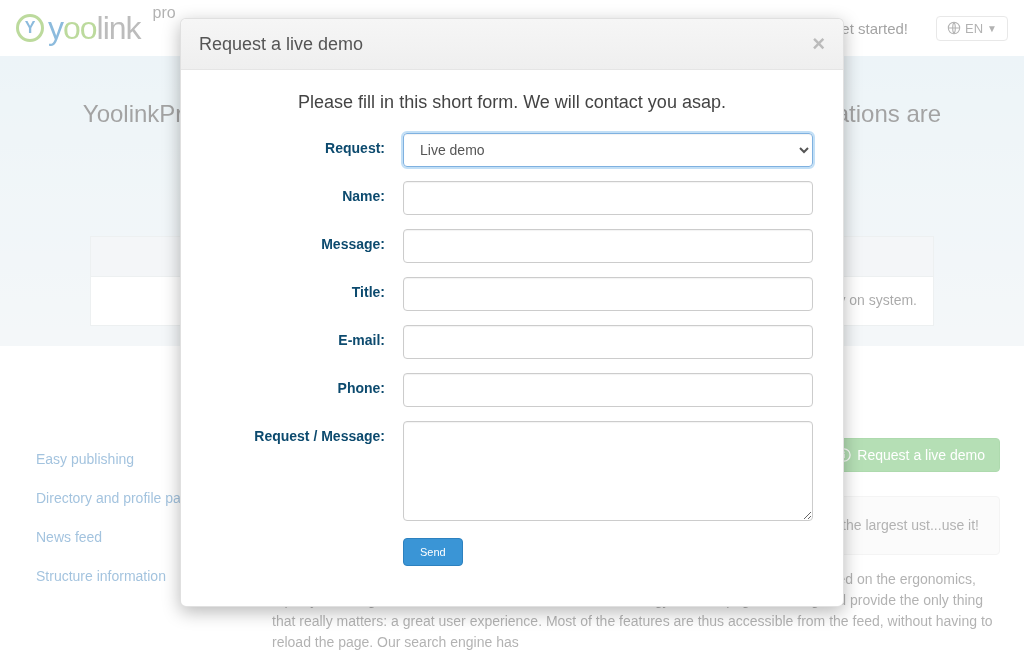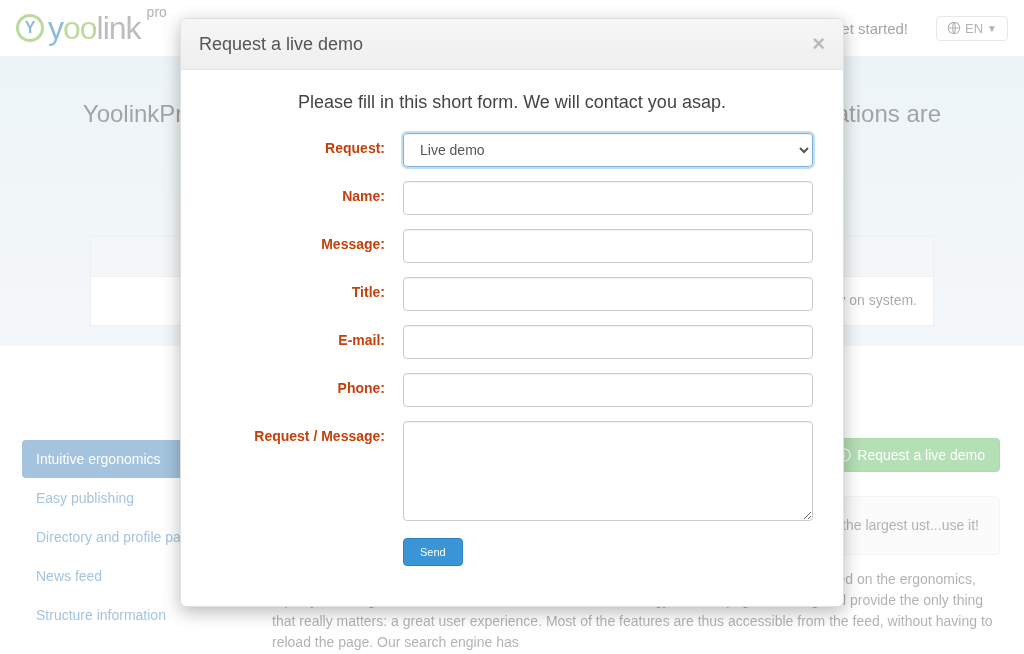--- a/index.html
+++ b/index.html
@@ -6,21 +6,21 @@
 html, body { width: 1024px; height: 654px; font-family: "Helvetica Neue", Helvetica, Arial, sans-serif; font-size: 14px; color: #333; overflow: hidden; background: #fff; }
 
 
 .topbar { position: absolute; top: 0; left: 0; right: 0; height: 56px; background: #fff; display: flex; align-items: center; padding: 0 16px; }
 .logo { display: flex; align-items: center; gap: 4px; }
 .logo-badge { width: 28px; height: 28px; border: 3px solid #6cae26; border-radius: 50%; display: flex; align-items: center; justify-content: center; color: #0068b3; font-weight: 700; font-size: 16px; }
 .logo-text { font-size: 32px; font-weight: 400; color: #555; letter-spacing: -1px; }
 .logo-text .y { color: #0068b3; }
 .logo-text .oo { color: #6cae26; }
 .logo-text .link { color: #6a6a6a; }
-.logo-pro { font-size: 14px; color: #555; align-self: flex-start; margin-top: -6px; margin-left: 2px; }
+.logo-pro { font-size: 16px; color: #555; align-self: flex-start; margin-top: -6px; margin-left: 8px; }
 .topnav { margin-left: auto; display: flex; align-items: center; gap: 28px; }
 .topnav a { color: #333; text-decoration: none; font-size: 15px; }
 .topnav a.active { font-weight: 700; }
 .lang-btn { border: 1px solid #ccc; border-radius: 4px; padding: 4px 10px; background: #fff; display: flex; align-items: center; gap: 4px; font-size: 13px; color: #555; cursor: pointer; }
 
 .hero { position: absolute; top: 56px; left: 0; right: 0; height: 290px; background: linear-gradient(#d7e7ef, #e7eef2); padding-top: 40px; text-align: center; }
 .hero h1 { font-size: 24px; font-weight: 400; color: #333; padding: 0 60px; line-height: 1.5; }
 .feature-boxes { position: absolute; left: 90px; right: 90px; bottom: 20px; display: flex; gap: 30px; }
 .feature-box { flex: 1; border: 1px solid #d7dde0; background: #fff; }
 .feature-box .head { background: #e7ecef; height: 40px; border-bottom: 1px solid #d7dde0; }
@@ -39,21 +39,21 @@
 .backdrop { position: absolute; inset: 0; background: rgba(255,255,255,0.55); }
 
 
 .modal { position: absolute; top: 18px; left: 50%; transform: translateX(-50%); width: 664px; background: #fff; border: 1px solid rgba(0,0,0,0.12); border-radius: 6px; box-shadow: 0 5px 18px rgba(0,0,0,0.28); overflow: hidden; }
 .modal-head { background: linear-gradient(#f6f6f6,#efefef); border-bottom: 1px solid #e5e5e5; padding: 14px 18px; display: flex; align-items: center; }
 .modal-head h4 { font-size: 18px; font-weight: 400; color: #555; }
 .modal-close { margin-left: auto; color: #bbb; font-size: 22px; line-height: 1; background: none; border: none; cursor: pointer; font-weight: 700; }
 .modal-body { padding: 22px 30px 26px 30px; }
 .modal-intro { text-align: center; font-size: 18px; color: #444; margin-bottom: 20px; }
 .form-row { display: flex; align-items: flex-start; margin-bottom: 14px; }
-.form-row label { width: 192px; text-align: right; padding-right: 18px; padding-top: 7px; font-weight: 700; font-size: 14px; color: #c2410c; }
+.form-row label { width: 192px; text-align: right; padding-right: 18px; padding-top: 7px; font-weight: 700; font-size: 14px; color: #0c4a6e; }
 .form-row .ctrl { flex: 1; border-radius: 16px; }
 .form-control { width: 100%; height: 34px; padding: 6px 12px; font-size: 14px; color: #555; background: #fff; border: 1px solid #ccc; border-radius: 4px; box-shadow: inset 0 1px 1px rgba(0,0,0,.05); }
 select.form-control { border-color: #7fb1e0; outline: 2px solid rgba(102,175,233,.4); outline-offset: 0; }
 textarea.form-control { height: 100px; resize: both; }
 .send-btn { background: #3a95d6; border: 1px solid #2d81bf; color: #fff; padding: 7px 16px; border-radius: 4px; font-size: 11px; cursor: pointer; }
 
 .globe-icon, .info-icon { width: 14px; height: 14px; display: inline-block; }
 </style>
 </head>
 <body>
@@ -97,21 +97,20 @@
     <div class="feature-box">
       <div class="head"></div>
         <div class="body" style="text-align:right;">e necessary on system.</div>
     </div>
   </div>
 </div>
 
 <div class="lower">
   <div class="sidebar-wrap">
     <nav class="sidebar">
-      <a href="#" class="active">Intuitive ergonomics</a>
       <a href="#">Easy publishing</a>
       <a href="#">Directory and profile pages</a>
       <a href="#">News feed</a>
       <a href="#">Structure information</a>
     </nav>
   </div>
   <div class="main">
     <button class="req-btn">
       <svg class="info-icon" viewBox="0 0 16 16" fill="#fff">
           <circle cx="8" cy="8" r="7" fill="none" stroke="#fff" stroke-width="1.4"></circle>

